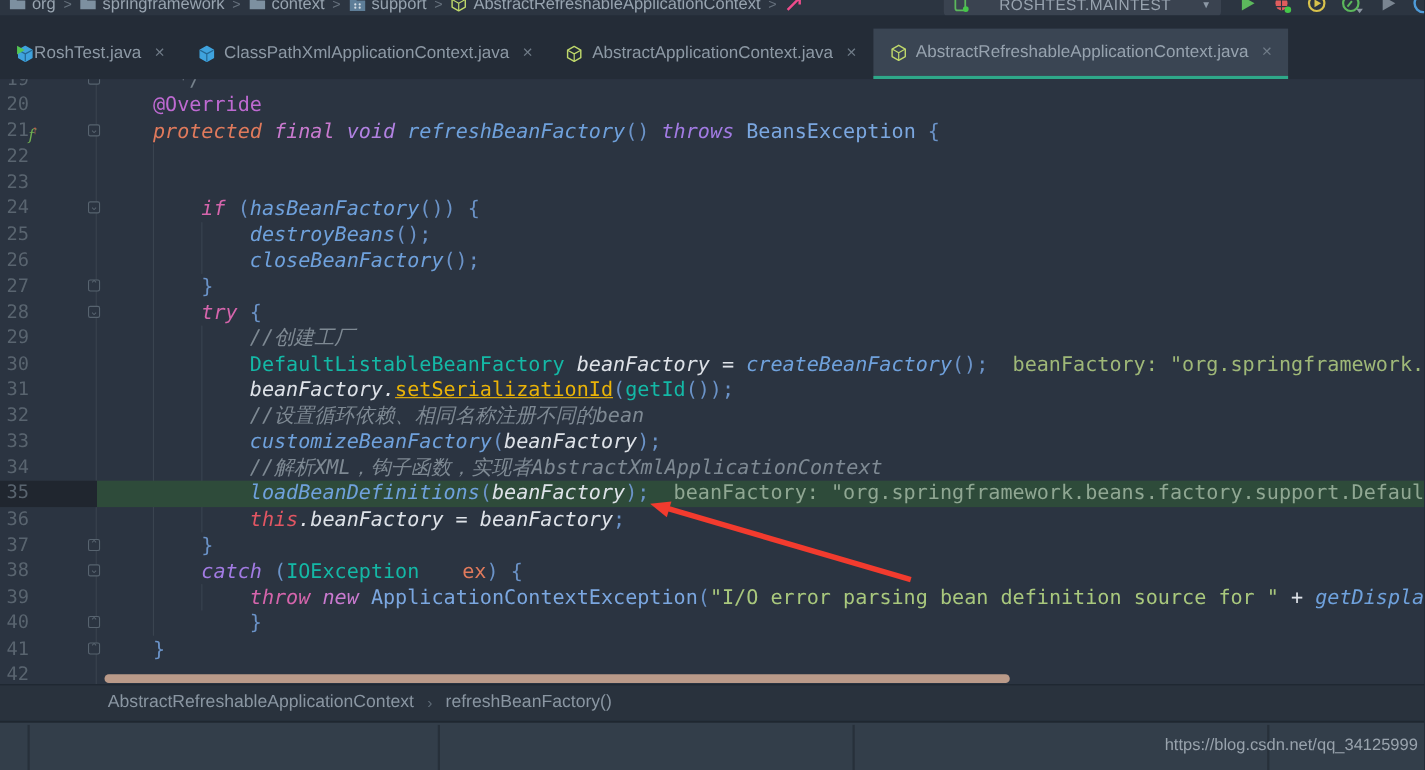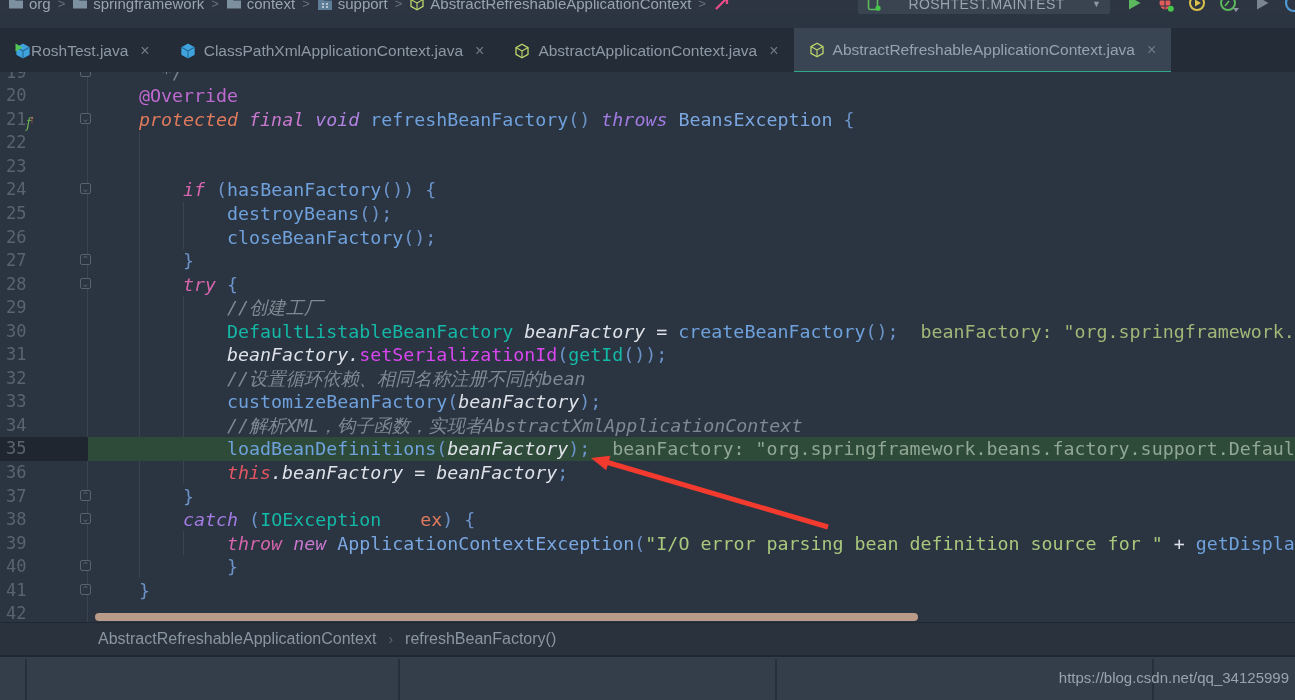--- a/index.html
+++ b/index.html
@@ -14,22 +14,22 @@
   .bc-sep{color:#66717D;font-size:13px;margin:0 7px;}
   #run-widget{position:absolute;left:858px;top:-7px;width:252px;height:22px;background:#3A4350;
       border-radius:4px;display:flex;align-items:center;padding:0 9px;box-sizing:border-box;gap:8px;cursor:pointer;}
   #run-config-label{color:#99A4B0;font-size:14px;letter-spacing:.4px;flex:1;text-align:center;}
   #run-dd{color:#8C98A5;font-size:9px;}
   #main-toolbar{position:absolute;left:1125px;top:-7px;display:flex;align-items:center;gap:13px;}
   .tbicon{display:inline-flex;cursor:pointer;}
   .icon{display:inline-flex;align-items:center;}
 
   
-  #tab-strip{position:absolute;left:0;top:28px;width:1295px;height:58px;background:#242C37;
-      display:flex;overflow:hidden;}
+  #tab-strip{position:absolute;left:0;top:14px;width:1295px;height:58px;background:#242C37;
+      display:flex;align-items:flex-end;overflow:hidden;}
   .tab{height:46px;display:flex;align-items:center;gap:8px;padding:0 15px;box-sizing:border-box;
       font-size:15.5px;color:#8D99A5;cursor:pointer;white-space:nowrap;}
   .tab.active{background:#3A4553;border-bottom:3px solid #2EA889;color:#97A3AF;}
   .tab-close{color:#707C88;font-size:16px;margin-left:4px;cursor:pointer;}
 
   
   #editor{position:absolute;left:0;top:72px;width:1295px;height:550px;background:#2B3441;overflow:hidden;}
   .vguide{position:absolute;width:1px;background:#3A4450;z-index:0;}
   #gutter-line{position:absolute;left:87px;top:0;width:1px;height:550px;background:#3A434F;z-index:0;}
   #code-lines{position:relative;margin-top:-11.3px;z-index:1;}
@@ -47,22 +47,22 @@
   .ovr s{color:#D15B50;text-decoration:none;font-size:11px;vertical-align:5px;margin-left:-2px;}
 
   
   .tk-ann{color:#BE6AD1;}
   .tk-kwo{color:#E07A5C;font-style:italic;}
   .tk-kwf{color:#C97ACF;font-style:italic;}
   .tk-kwv{color:#B282E2;font-style:italic;}
   .tk-kwp{color:#A27BE3;font-style:italic;}
   .tk-kwk{color:#D565AC;font-style:italic;}
   .tk-kwr{color:#E25663;font-style:italic;}
-  .tk-m{color:#6FA1DC;}
-  .tk-mu{color:#d946ef;text-align:center;}
+  .tk-m{color:#6FA1DC;font-style:italic;}
+  .tk-mu{color:#eab308;text-decoration:underline;text-align:center;}
   .tk-cb{color:#7BA7E0;}
   .tk-cy{color:#14b8a6;}
   .tk-pm{color:#E07A5C;margin-left:28px;}
   .tk-pl{color:#DEE2E8;font-style:italic;}
   .tk-pc{color:#6B93C8;}
   .tk-cm{color:#7E8993;font-style:italic;}
   .tk-st{color:#A9C87D;}
   .tk-ha{color:#9FB878;}
   .tk-hb{color:#90A793;}
   .tk-fa{color:#76828C;}

